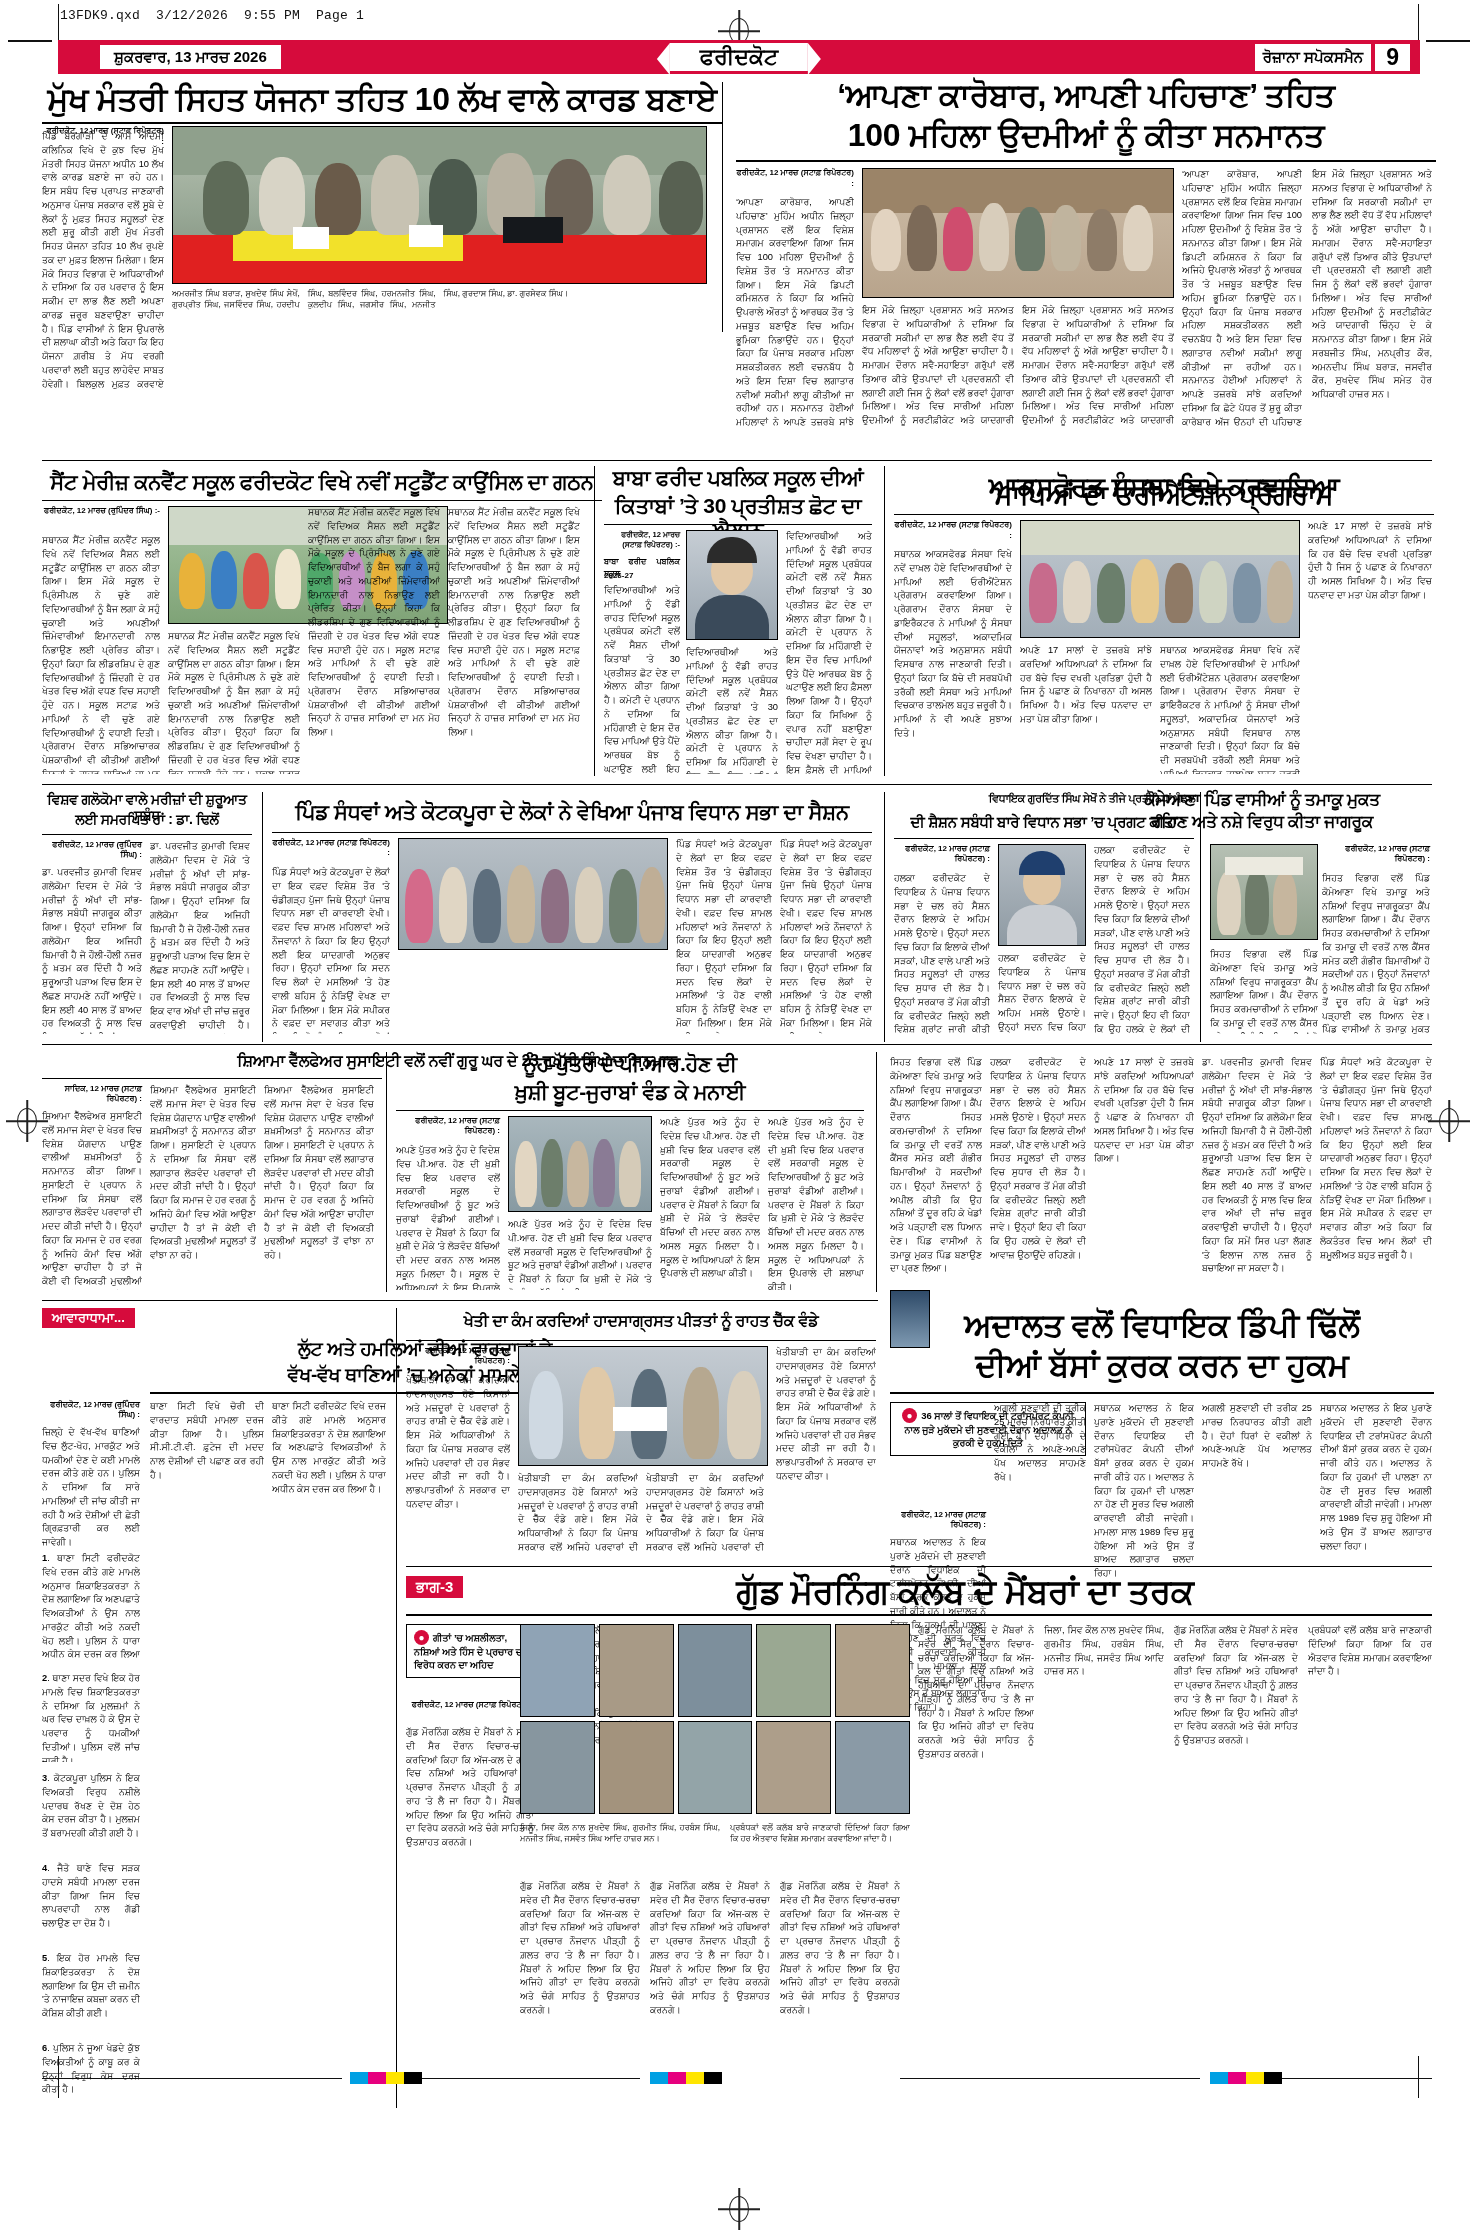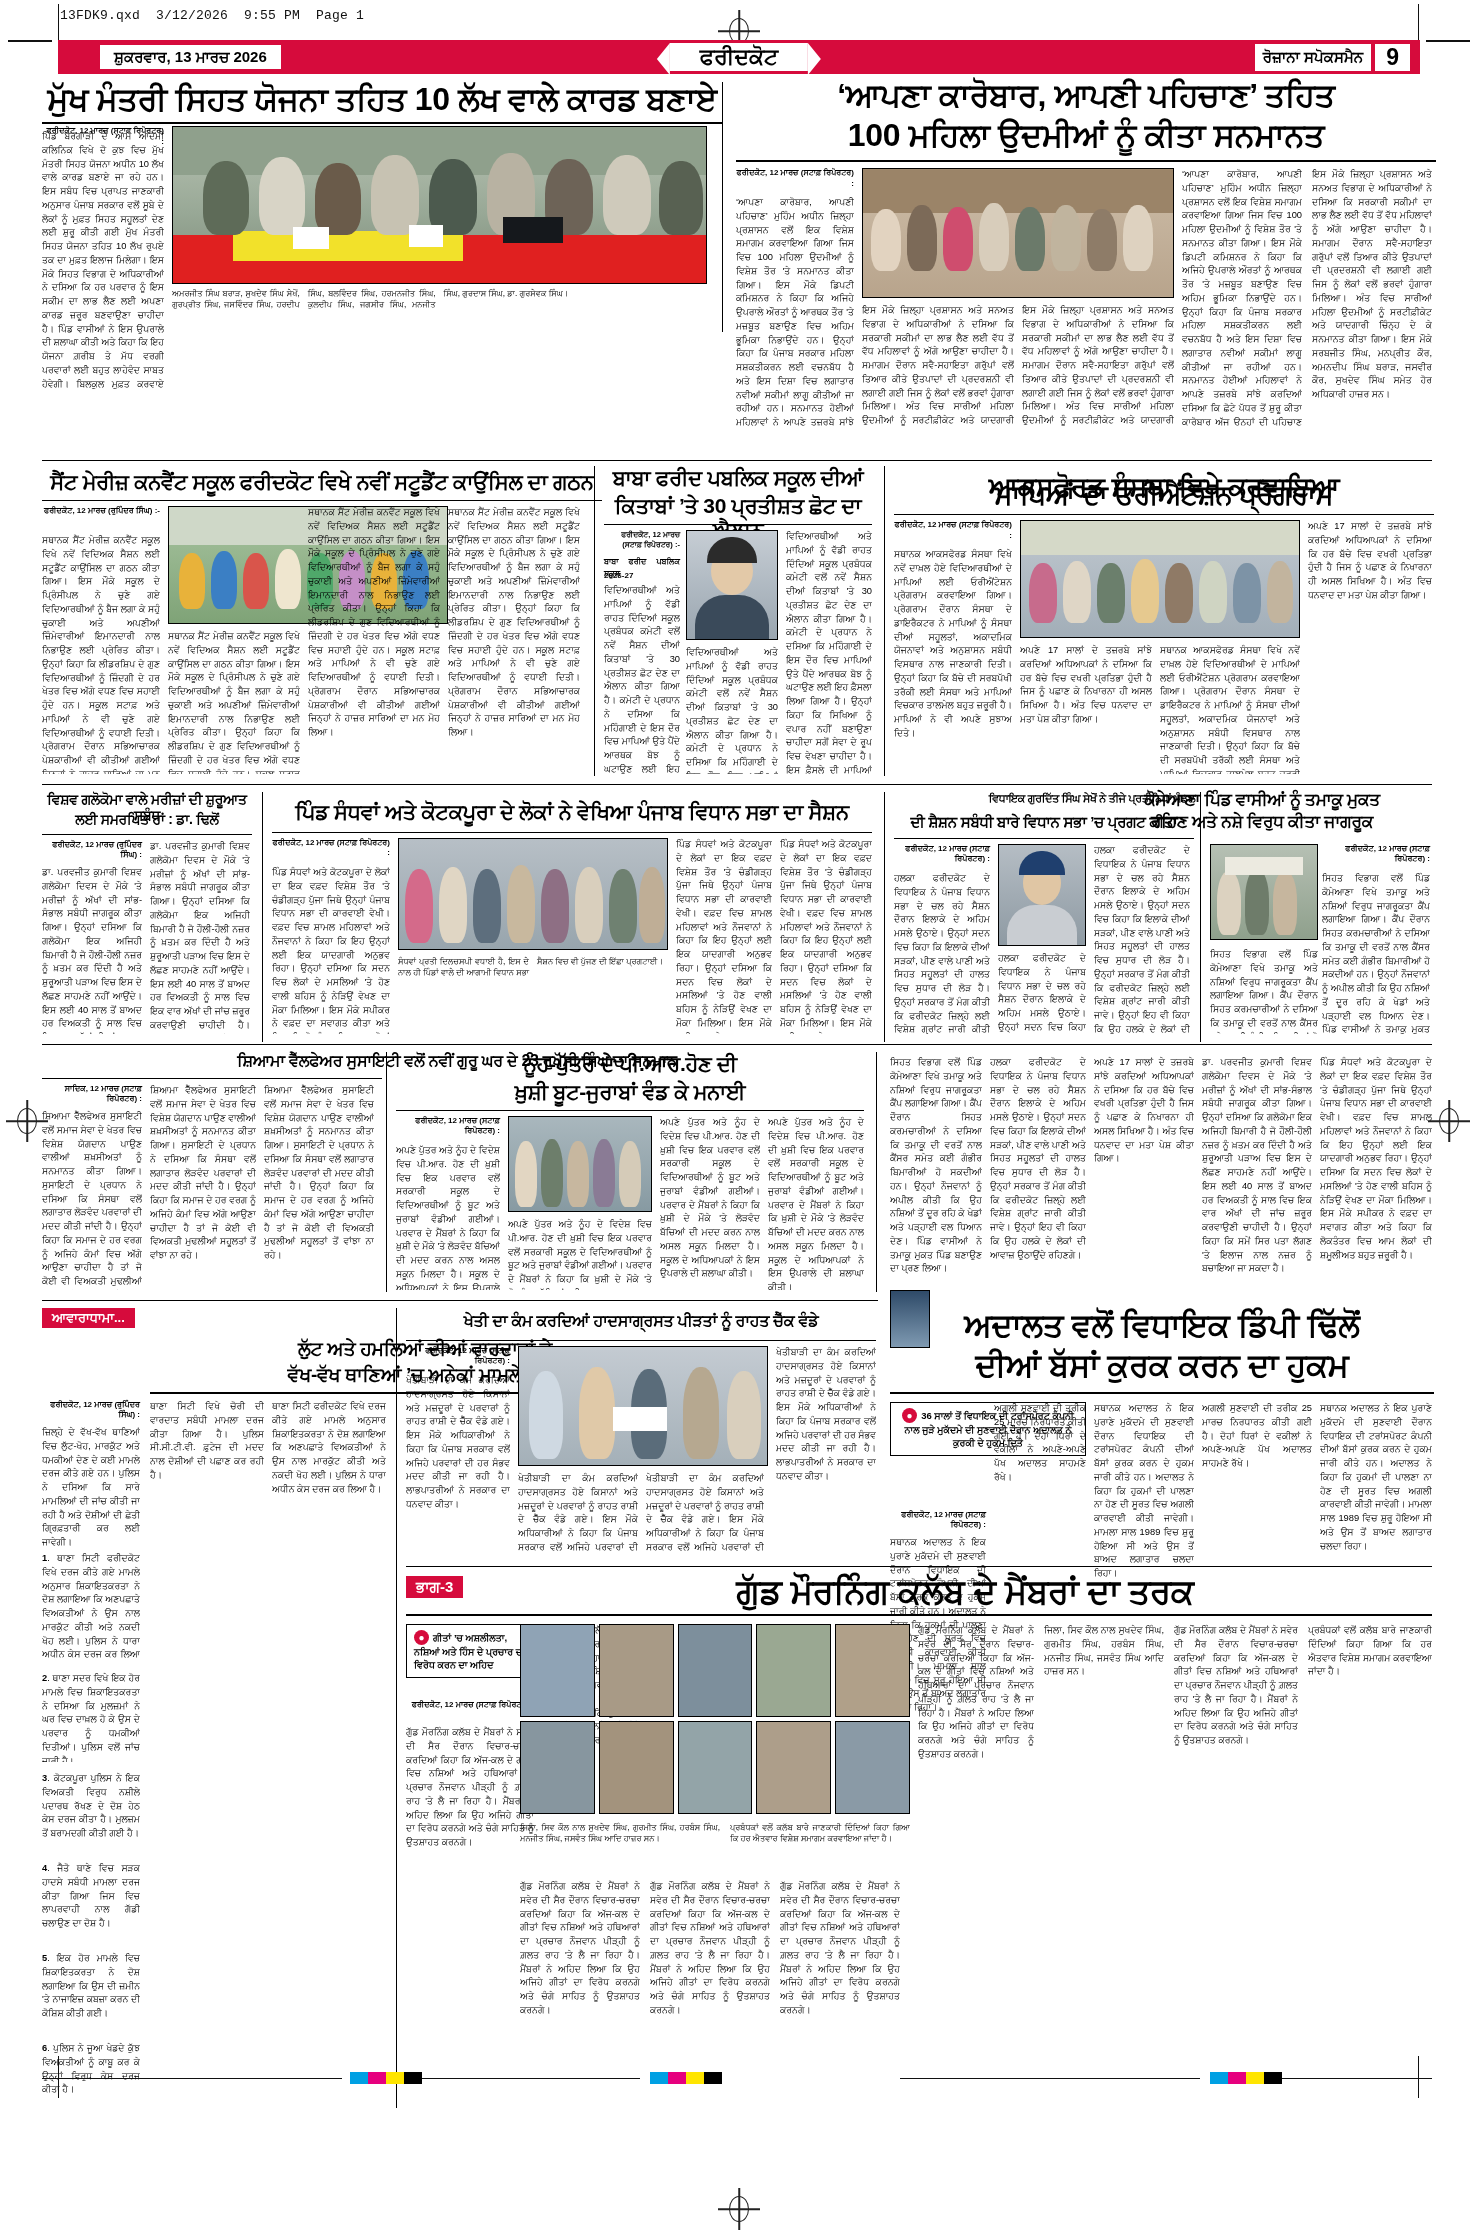--- a/index.html
+++ b/index.html
@@ -312,21 +312,20 @@
     <div class="ppl" style="left:6px;top:30px;width:28px;height:74px;background:#d46a8a;"></div>
     <div class="ppl" style="left:40px;top:28px;width:28px;height:76px;background:#e0d6c4;"></div>
     <div class="ppl" style="left:74px;top:30px;width:28px;height:74px;background:#5d6e7d;"></div>
     <div class="ppl" style="left:108px;top:26px;width:28px;height:78px;background:#c8b89e;"></div>
     <div class="ppl" style="left:142px;top:30px;width:28px;height:74px;background:#8e6f84;"></div>
     <div class="ppl" style="left:176px;top:28px;width:28px;height:76px;background:#d9cfbd;"></div>
     <div class="ppl" style="left:210px;top:30px;width:28px;height:74px;background:#6f8171;"></div>
     <div class="ppl" style="left:240px;top:28px;width:26px;height:76px;background:#bfae96;"></div>
   </div>
 
-  <div class="caption" style="position:absolute; left:398px; top:956px; width:270px; height:76px; overflow:hidden; column-count:2; column-gap:8px;">ਸੰਧਵਾਂ ਪ੍ਰਤੀ ਦਿਲਚਸਪੀ ਵਧਾਈ ਹੈ, ਇਸ ਦੇ ਨਾਲ ਹੀ ਪਿੰਡਾਂ ਵਾਲੇ ਦੀ ਆਗਾਮੀ ਵਿਧਾਨ ਸਭਾ ਸੈਸ਼ਨ ਵਿਚ ਵੀ ਪੁੱਜਣ ਦੀ ਇੱਛਾ ਪ੍ਰਗਟਾਈ।</div>
   <div class="body-col" style="position:absolute; left:676px; top:838px; width:96px; height:196px; overflow:hidden;">ਪਿੰਡ ਸੰਧਵਾਂ ਅਤੇ ਕੋਟਕਪੂਰਾ ਦੇ ਲੋਕਾਂ ਦਾ ਇਕ ਵਫ਼ਦ ਵਿਸ਼ੇਸ਼ ਤੌਰ 'ਤੇ ਚੰਡੀਗੜ੍ਹ ਪੁੱਜਾ ਜਿਥੇ ਉਨ੍ਹਾਂ ਪੰਜਾਬ ਵਿਧਾਨ ਸਭਾ ਦੀ ਕਾਰਵਾਈ ਵੇਖੀ। ਵਫ਼ਦ ਵਿਚ ਸ਼ਾਮਲ ਮਹਿਲਾਵਾਂ ਅਤੇ ਨੌਜਵਾਨਾਂ ਨੇ ਕਿਹਾ ਕਿ ਇਹ ਉਨ੍ਹਾਂ ਲਈ ਇਕ ਯਾਦਗਾਰੀ ਅਨੁਭਵ ਰਿਹਾ। ਉਨ੍ਹਾਂ ਦਸਿਆ ਕਿ ਸਦਨ ਵਿਚ ਲੋਕਾਂ ਦੇ ਮਸਲਿਆਂ 'ਤੇ ਹੋਣ ਵਾਲੀ ਬਹਿਸ ਨੂੰ ਨੇੜਿਉਂ ਵੇਖਣ ਦਾ ਮੌਕਾ ਮਿਲਿਆ। ਇਸ ਮੌਕੇ ਸਪੀਕਰ ਨੇ ਵਫ਼ਦ ਦਾ ਸਵਾਗਤ ਕੀਤਾ ਅਤੇ ਕਿਹਾ ਕਿ ਲੋਕਤੰਤਰ ਵਿਚ ਆਮ ਲੋਕਾਂ ਦੀ ਸ਼ਮੂਲੀਅਤ ਬਹੁਤ ਜ਼ਰੂਰੀ ਹੈ।</div>
   <div class="body-col" style="position:absolute; left:780px; top:838px; width:92px; height:196px; overflow:hidden;">ਪਿੰਡ ਸੰਧਵਾਂ ਅਤੇ ਕੋਟਕਪੂਰਾ ਦੇ ਲੋਕਾਂ ਦਾ ਇਕ ਵਫ਼ਦ ਵਿਸ਼ੇਸ਼ ਤੌਰ 'ਤੇ ਚੰਡੀਗੜ੍ਹ ਪੁੱਜਾ ਜਿਥੇ ਉਨ੍ਹਾਂ ਪੰਜਾਬ ਵਿਧਾਨ ਸਭਾ ਦੀ ਕਾਰਵਾਈ ਵੇਖੀ। ਵਫ਼ਦ ਵਿਚ ਸ਼ਾਮਲ ਮਹਿਲਾਵਾਂ ਅਤੇ ਨੌਜਵਾਨਾਂ ਨੇ ਕਿਹਾ ਕਿ ਇਹ ਉਨ੍ਹਾਂ ਲਈ ਇਕ ਯਾਦਗਾਰੀ ਅਨੁਭਵ ਰਿਹਾ। ਉਨ੍ਹਾਂ ਦਸਿਆ ਕਿ ਸਦਨ ਵਿਚ ਲੋਕਾਂ ਦੇ ਮਸਲਿਆਂ 'ਤੇ ਹੋਣ ਵਾਲੀ ਬਹਿਸ ਨੂੰ ਨੇੜਿਉਂ ਵੇਖਣ ਦਾ ਮੌਕਾ ਮਿਲਿਆ। ਇਸ ਮੌਕੇ ਸਪੀਕਰ ਨੇ ਵਫ਼ਦ ਦਾ ਸਵਾਗਤ ਕੀਤਾ ਅਤੇ ਕਿਹਾ ਕਿ ਲੋਕਤੰਤਰ ਵਿਚ ਆਮ ਲੋਕਾਂ ਦੀ ਸ਼ਮੂਲੀਅਤ ਬਹੁਤ ਜ਼ਰੂਰੀ ਹੈ।</div>
 
   <div class="vrule" style="position:absolute; left:884px; top:792px; height:250px;"></div>
 
   <div class="hl hl-sm" style="position:absolute; left:894px; top:792px; width:300px; font-size:11px;margin-left:48px;">ਵਿਧਾਇਕ ਗੁਰਦਿੱਤ ਸਿੰਘ ਸੇਖੋਂ ਨੇ ਤੀਜੇ ਪ੍ਰਤੀਨਿਧਾਂ ਮੰਡਲ</div>
   <div class="hl hl-sm" style="position:absolute; left:894px; top:814px; width:300px; font-size:15px;">ਦੀ ਸ਼ੈਸ਼ਨ ਸਬੰਧੀ ਬਾਰੇ ਵਿਧਾਨ ਸਭਾ ’ਚ ਪ੍ਰਗਟ ਕੀਤਾ</div>
   <div class="rule" style="position:absolute; left:894px; top:838px; width:300px;"></div>
   <div class="dateline" style="position:absolute; left:894px; top:844px; width:96px; font-size:8px; line-height:1.3;">ਫਰੀਦਕੋਟ, 12 ਮਾਰਚ (ਸਟਾਫ਼ ਰਿਪੋਰਟਰ) :</div>
   <div class="body-col" style="position:absolute; left:894px; top:872px; width:96px; height:162px; overflow:hidden;">ਹਲਕਾ ਫਰੀਦਕੋਟ ਦੇ ਵਿਧਾਇਕ ਨੇ ਪੰਜਾਬ ਵਿਧਾਨ ਸਭਾ ਦੇ ਚਲ ਰਹੇ ਸੈਸ਼ਨ ਦੌਰਾਨ ਇਲਾਕੇ ਦੇ ਅਹਿਮ ਮਸਲੇ ਉਠਾਏ। ਉਨ੍ਹਾਂ ਸਦਨ ਵਿਚ ਕਿਹਾ ਕਿ ਇਲਾਕੇ ਦੀਆਂ ਸੜਕਾਂ, ਪੀਣ ਵਾਲੇ ਪਾਣੀ ਅਤੇ ਸਿਹਤ ਸਹੂਲਤਾਂ ਦੀ ਹਾਲਤ ਵਿਚ ਸੁਧਾਰ ਦੀ ਲੋੜ ਹੈ। ਉਨ੍ਹਾਂ ਸਰਕਾਰ ਤੋਂ ਮੰਗ ਕੀਤੀ ਕਿ ਫਰੀਦਕੋਟ ਜ਼ਿਲ੍ਹੇ ਲਈ ਵਿਸ਼ੇਸ਼ ਗ੍ਰਾਂਟ ਜਾਰੀ ਕੀਤੀ ਜਾਵੇ। ਉਨ੍ਹਾਂ ਇਹ ਵੀ ਕਿਹਾ ਕਿ ਉਹ ਹਲਕੇ ਦੇ ਲੋਕਾਂ ਦੀ ਆਵਾਜ਼ ਉਠਾਉਂਦੇ ਰਹਿਣਗੇ।</div>

